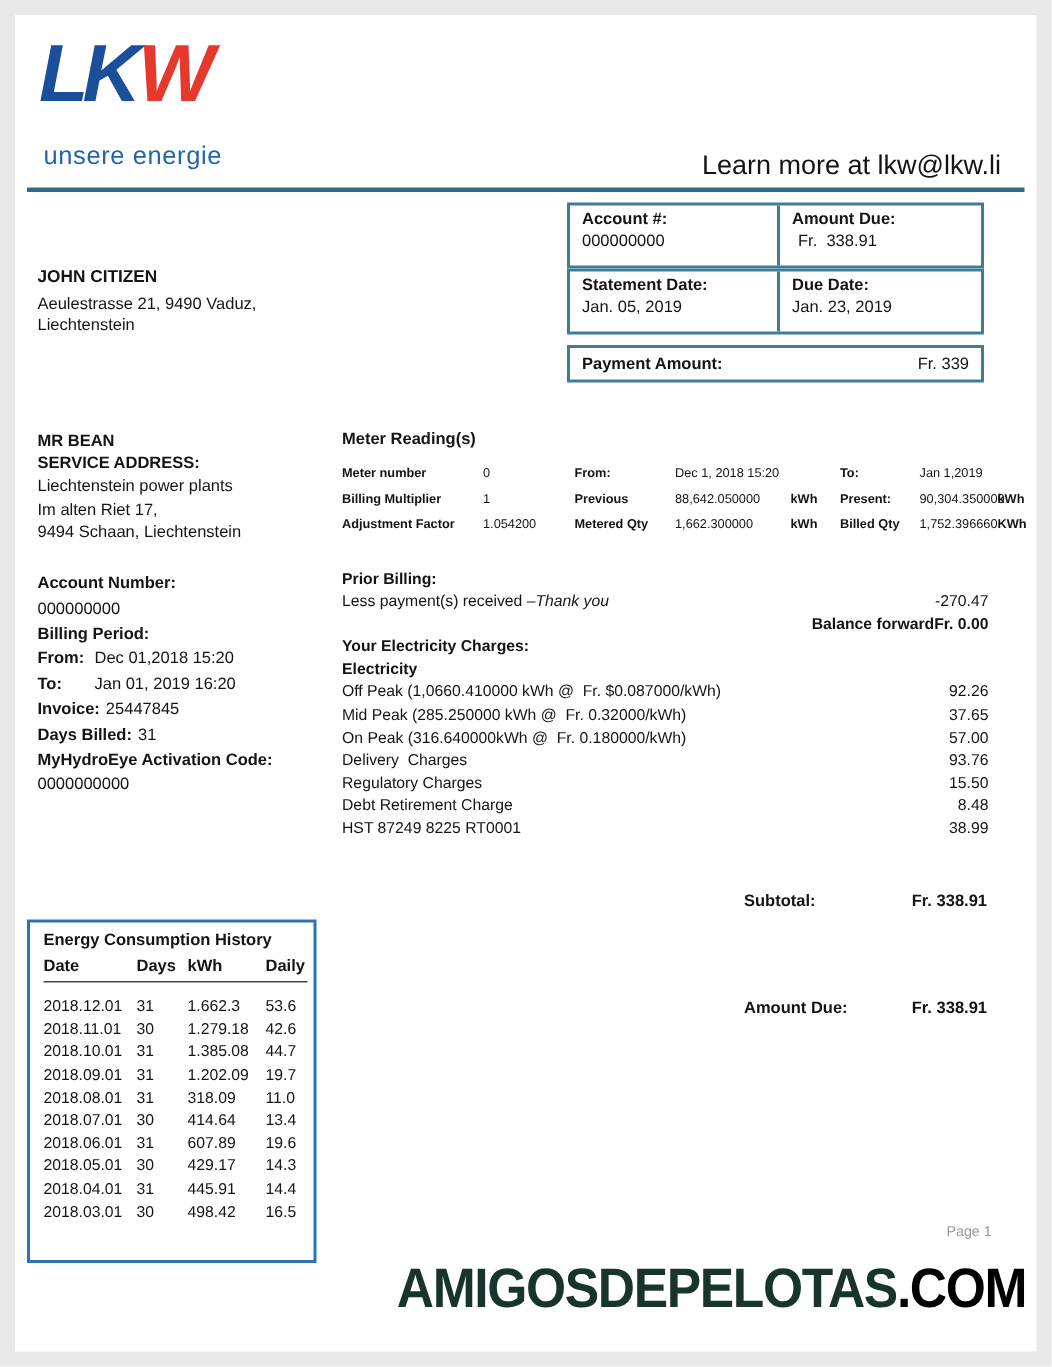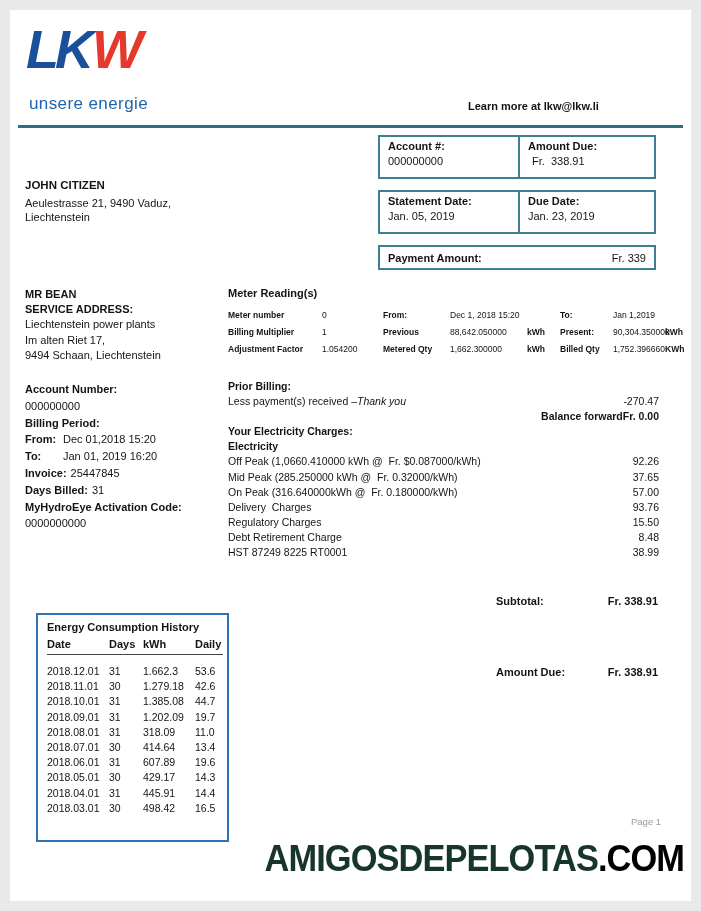--- a/index.html
+++ b/index.html
@@ -11,30 +11,30 @@
     color:#141414;
     overflow:hidden;
   }
   .page { position:absolute; left:10px; top:10px; width:681px; height:891px; background:#fff; }
 
   
   .logo { position:absolute; left:26px; top:22px; font-size:54px; font-weight:bold; font-style:italic; letter-spacing:-4px; line-height:1; }
   .logo-lk { color:var(--logo-blue); }
   .logo-w  { color:var(--logo-red); margin-left:2px; }
   .tagline { position:absolute; left:29px; top:94px; font-size:17px; color:var(--tagline-blue); letter-spacing:.4px; }
-  .learn-more { position:absolute; left:450px; top:100px; font-size:11px; font-weight:bold;padding-left:18px; }
+  .learn-more { position:absolute; left:450px; top:100px; font-size:18px; font-weight:normal;padding-left:18px; }
   .top-rule { position:absolute; left:18px; top:125px; width:665px; height:3px; background:var(--rule); }
 
   
   .customer { position:absolute; left:25px; top:178px; font-size:11px; line-height:14.5px; }
   .customer .name { font-weight:bold; font-size:11.5px; margin-bottom:3px; }
 
   
   .acct-box { position:absolute; left:378px; top:135px; width:278px; }
-  .acct-row.two { display:flex; border:2px solid var(--teal-border); height:44px; margin-bottom:11px; background:#fff; }
+  .acct-row.two { display:flex; border:2px solid var(--teal-border); height:44px; margin-bottom:0; background:#fff; }
   .acct-cell { padding:3px 8px; }
   .acct-cell.left { width:140px; border-right:2px solid var(--teal-border); }
   .acct-cell.right { flex:1; }
   .acct-label { font-weight:bold; font-size:11px; }
   .acct-value { font-size:11px; margin-top:3px; white-space:pre; }
   .acct-value.indent { padding-left:4px; }
   .acct-row.pay { display:flex; justify-content:space-between; align-items:center; border:2px solid var(--teal-border); height:25px; margin-top:7px; padding:0 8px; }
   .acct-row.pay .acct-value { margin-top:0; }
 
   
@@ -60,21 +60,21 @@
   .bline span:first-child { white-space:pre-wrap; }
   .bline.boldline { font-weight:bold;justify-content:flex-end; }
   .bline em { font-style:italic; }
 
   
   .total { position:absolute; display:flex; justify-content:space-between; font-weight:bold; font-size:11px; width:162px; left:496px; }
   .total.subtotal { top:595px; }
   .total.amount-due { top:666px; }
 
   
-  .ct { position:absolute; left:36px; top:613px; width:193px; height:229px; border:2px solid var(--table-blue); padding:6px 4px 0 9px; background:#fff; }
+  .ct { position:absolute; left:18px; top:613px; width:193px; height:229px; border:2px solid var(--table-blue); padding:6px 4px 0 9px; background:#fff; }
   .ct-title { font-weight:bold; font-size:11px; }
   .ct-head { display:grid; grid-template-columns:62px 34px 52px 1fr; font-weight:bold; font-size:11px; margin-top:5px; padding-bottom:4px; border-bottom:1px solid #444; }
   .ct-rows { margin-top:9px; }
   .ct-row { display:grid; grid-template-columns:62px 34px 52px 1fr; font-size:10.5px; line-height:15.2px; }
 
   
   .page-num { position:absolute; left:631px; top:816px; font-size:9.5px; color:#999; }
   .watermark { position:absolute; right:17px; top:840px; font-size:37px; font-weight:bold; letter-spacing:-1px; line-height:1; transform:scaleX(.93); transform-origin:100% 50%; white-space:nowrap; }
   .wm-main { color:var(--watermark-green); }
   .wm-suffix { color:#000; }

